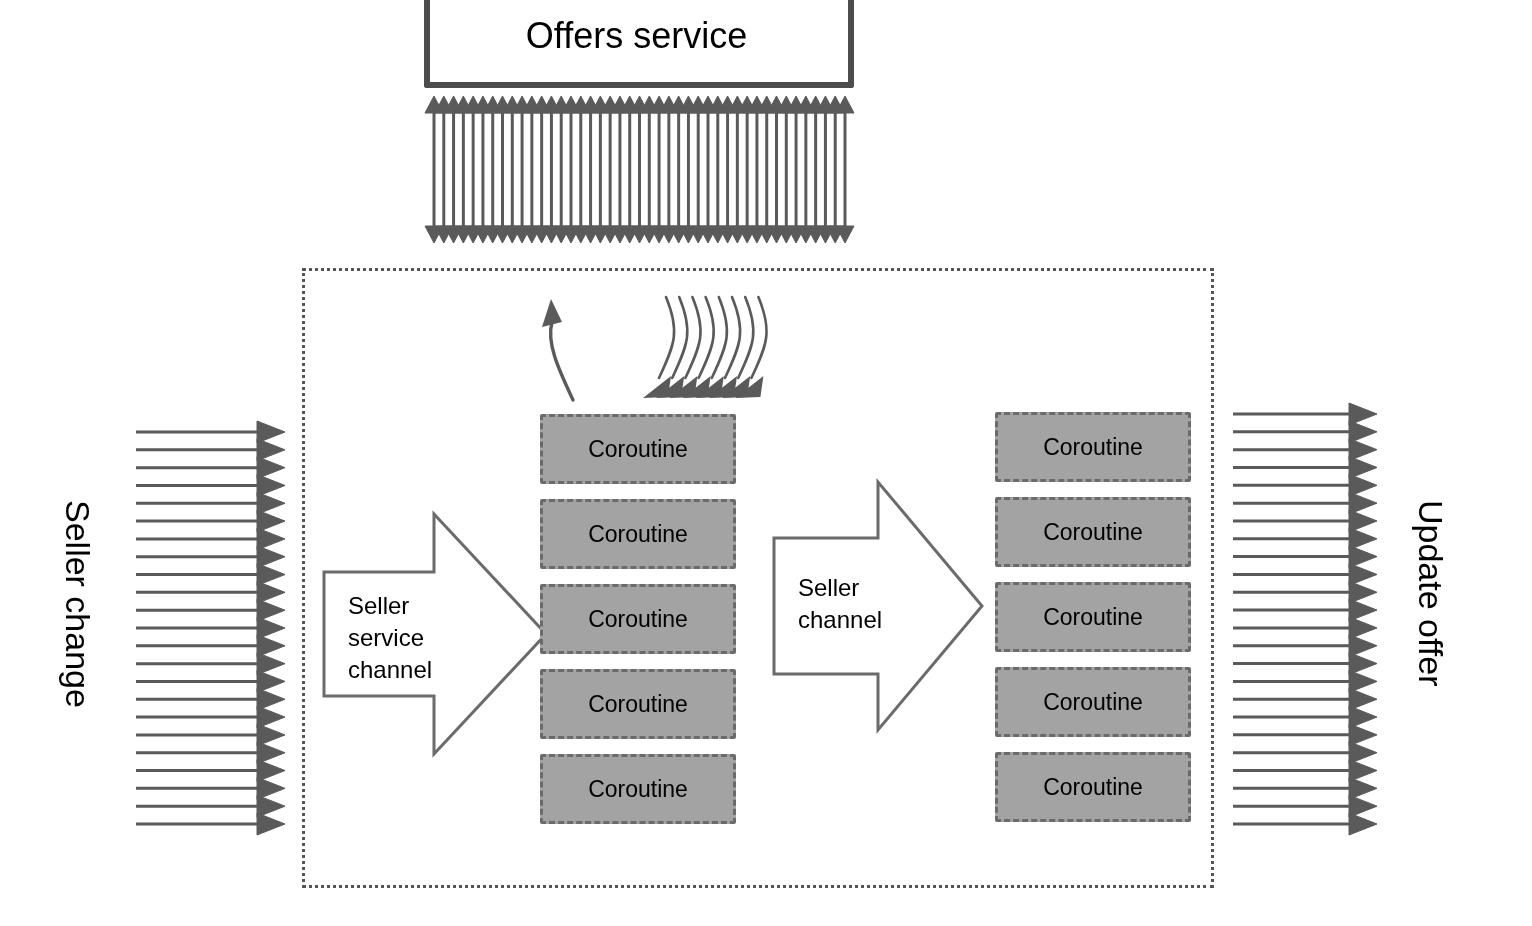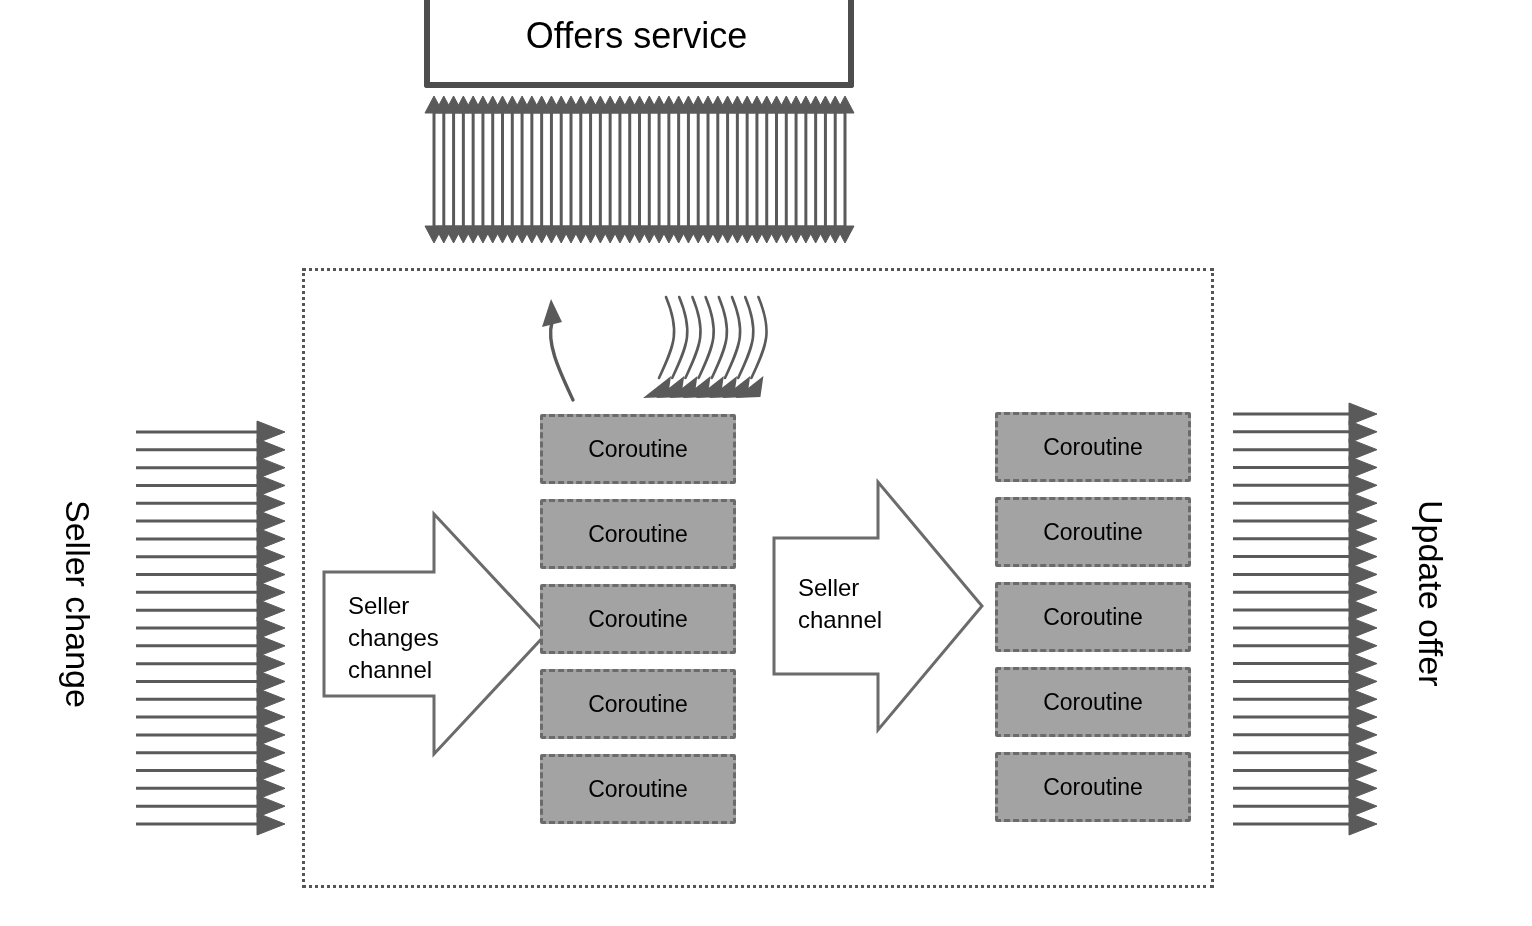--- a/index.html
+++ b/index.html
@@ -407,21 +407,21 @@
         <polygon points="735.4,398 763.4,376 760.4,397" fill="#5a5a5a"></polygon>
       </g>
   </svg>
 
   <div class="block-arrow" id="block-arrow-seller">
     <svg width="226" height="280" viewBox="0 0 226 280" style="overflow:visible;">
       <polygon points="2,78 112,78 112,20 224,140 112,260 112,202 2,202" fill="#ffffff" stroke="#6b6b6b" stroke-width="3"></polygon>
     </svg>
     <div class="block-arrow-label">
       <div>Seller</div>
-      <div>changes</div>
+      <div>service</div>
       <div>channel</div>
     </div>
   </div>
 
   <div class="block-arrow" id="block-arrow-offers">
     <svg width="212" height="272" viewBox="0 0 212 272" style="overflow:visible;">
       <polygon points="2,68 106,68 106,12 210,136 106,260 106,204 2,204" fill="#ffffff" stroke="#6b6b6b" stroke-width="3"></polygon>
     </svg>
     <div class="block-arrow-label">
       <div>Seller</div>

